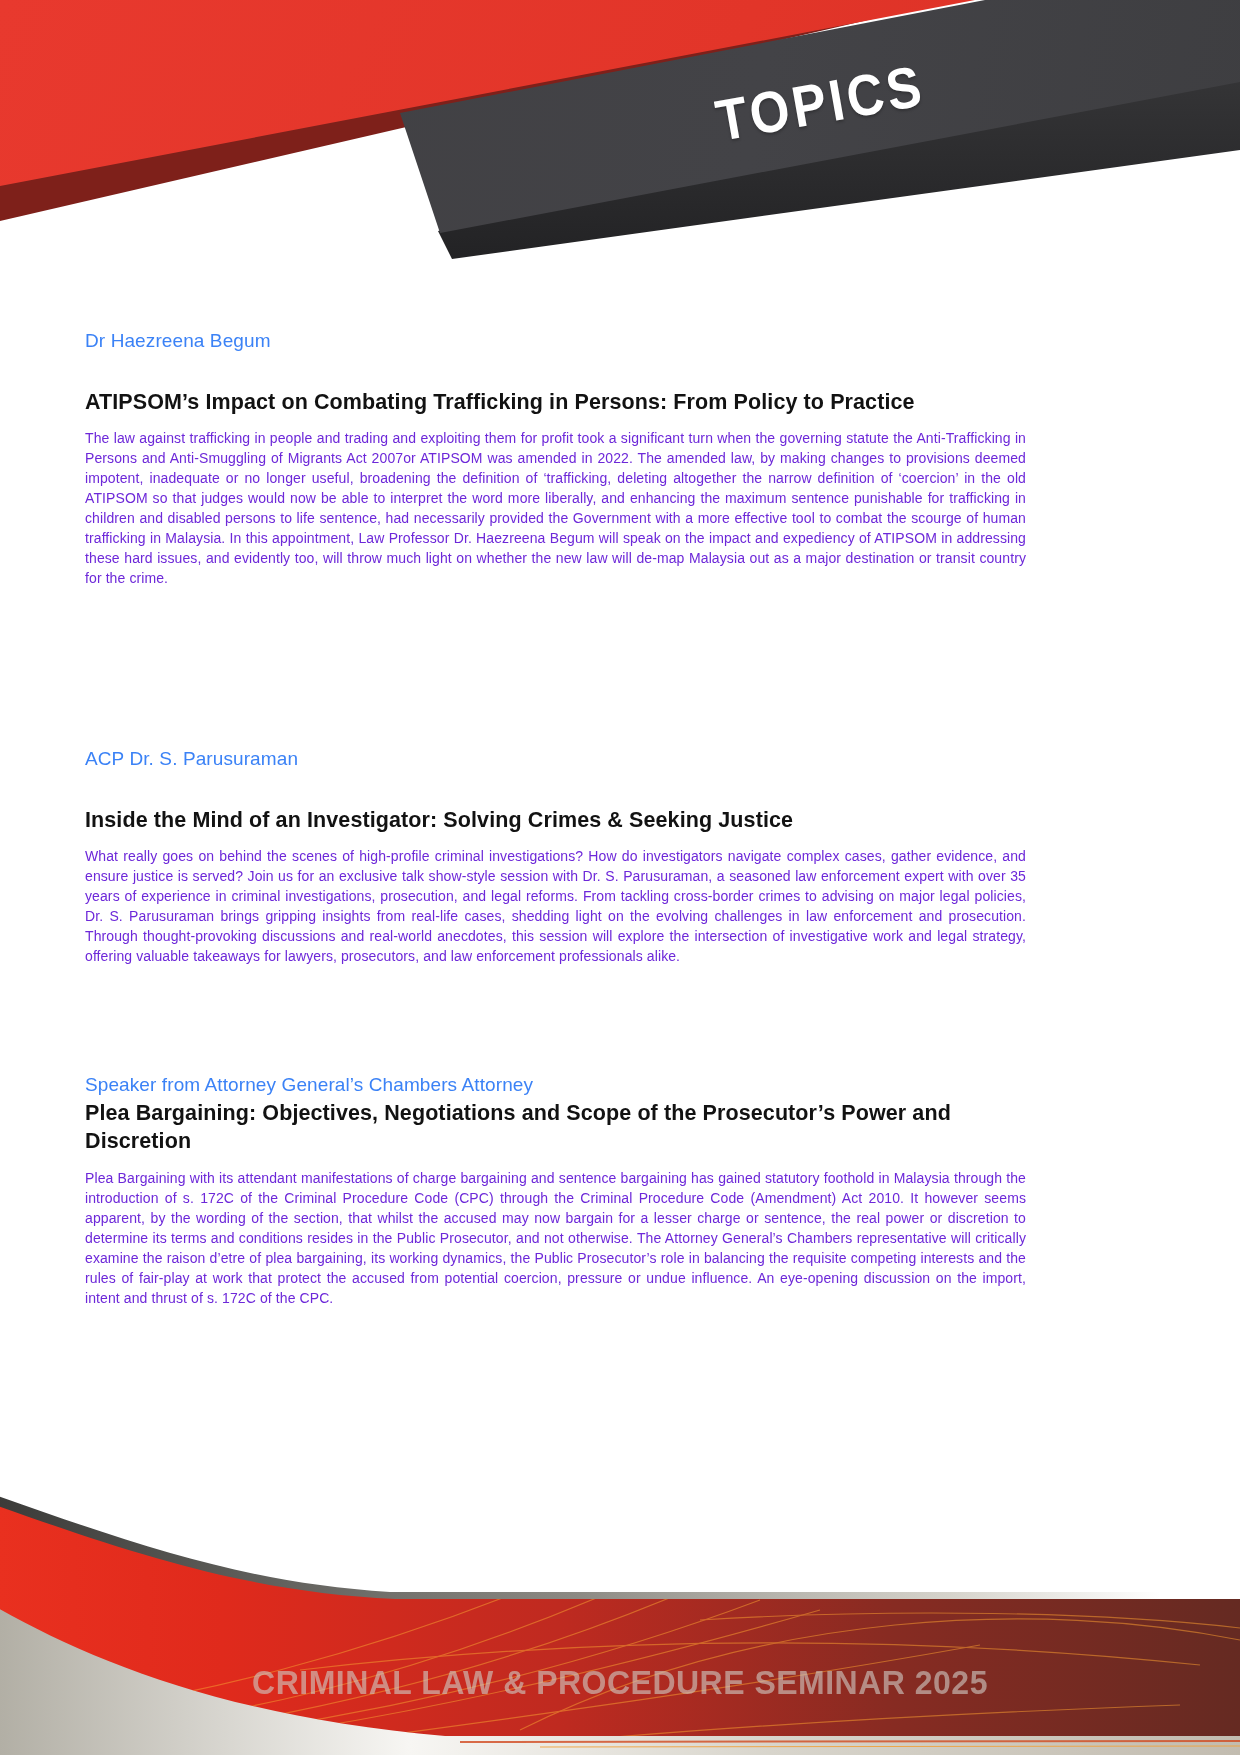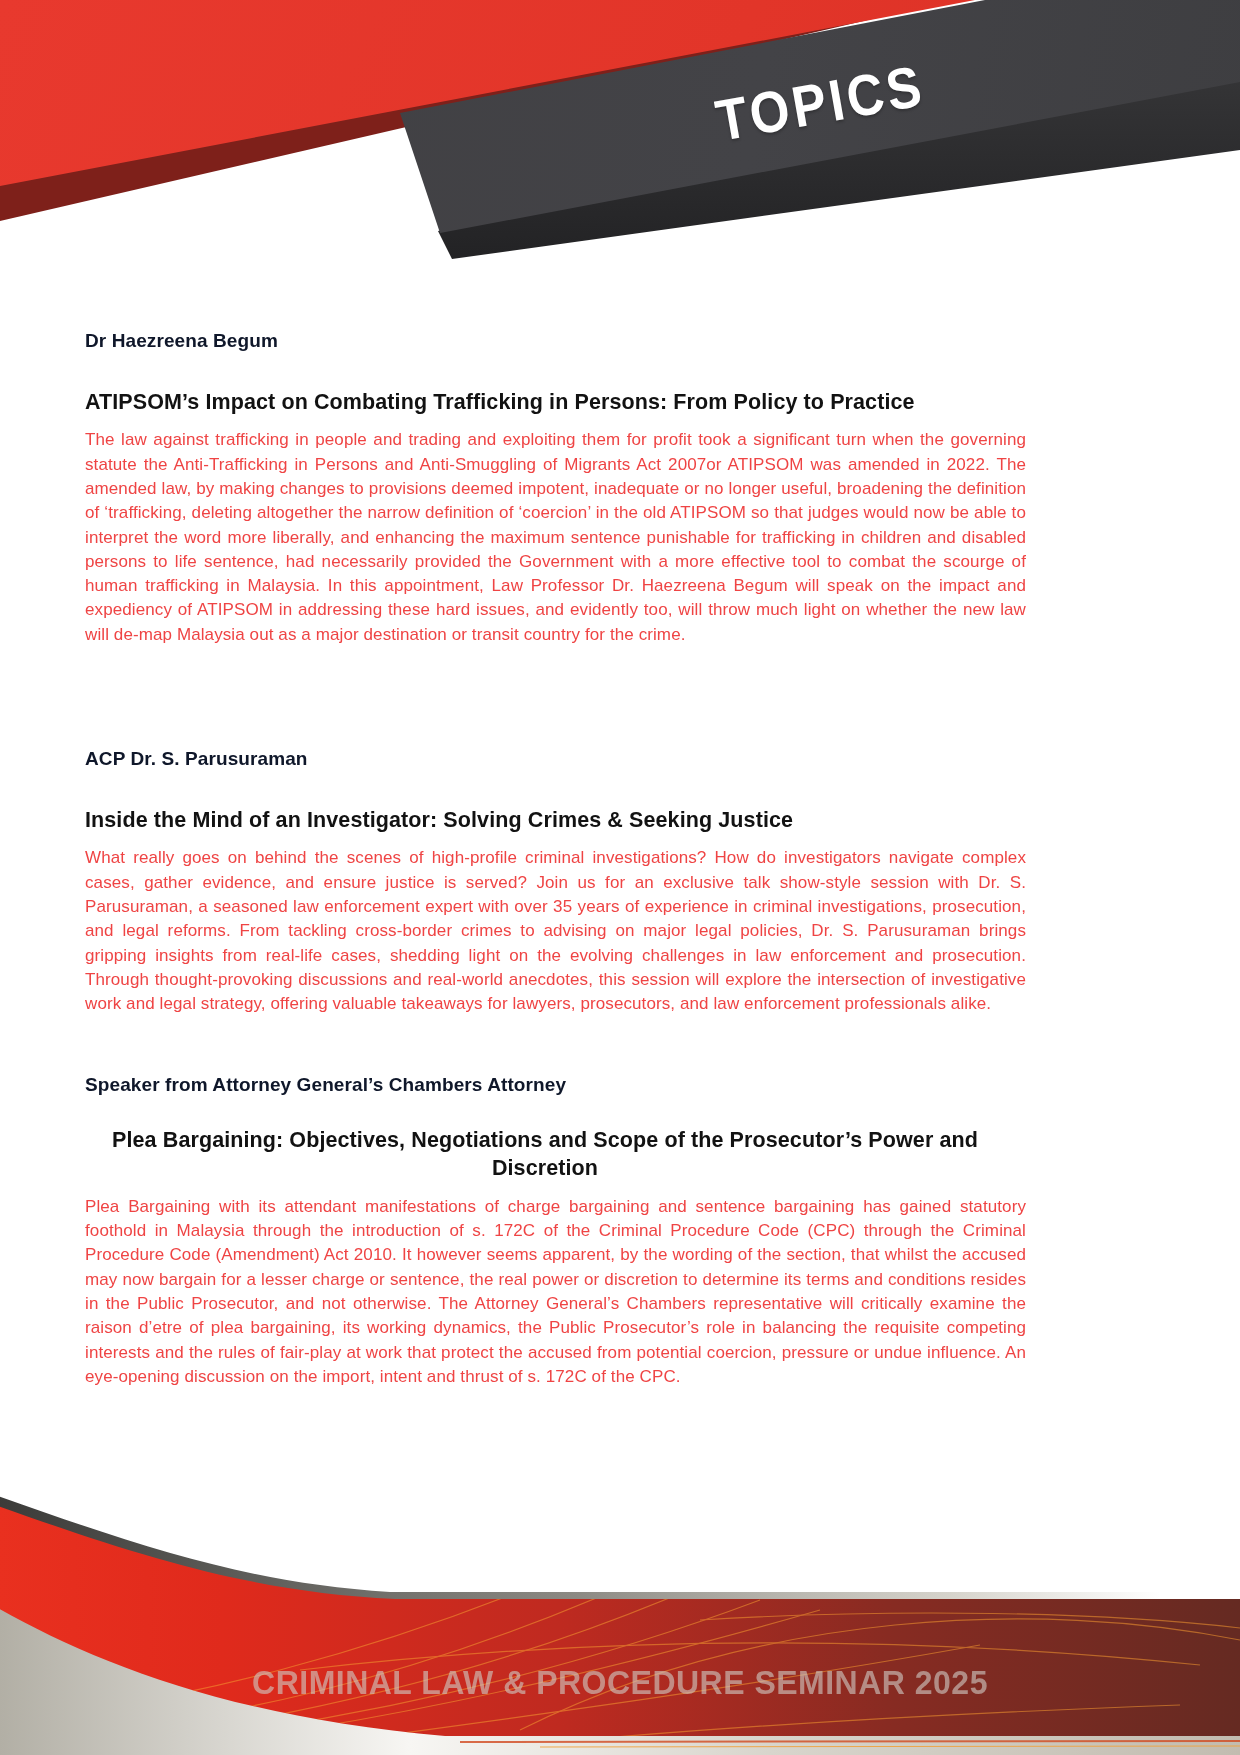--- a/index.html
+++ b/index.html
@@ -37,29 +37,29 @@
     transform:rotate(-10deg) scaleX(.88);
     color:#ffffff; font-size:58px; font-weight:700; letter-spacing:4px;
     text-shadow:0 2px 3px rgba(0,0,0,.25);
     white-space:nowrap;
   }
   
   .section { position:absolute; left:85px; width:941px; }
   .sec-1 { top:330px; }
   .sec-2 { top:748px; }
   .sec-3 { top:1074px; }
-  .speaker { font-size:19px; font-weight:700; color:#0f172a; letter-spacing:.1px; }
+  .speaker { font-size:19px; font-weight:400; color:#3b82f6; letter-spacing:.1px; }
   .speaker-title { font-size:16.5px; font-style:italic; color:#1e1e1e; margin-top:4px; }
   .topic-title {
     font-size:21.5px; font-weight:700; color:#121212;
     margin-top:36px; line-height:1.32; max-width:920px; letter-spacing:.1px;
   }
-  .topic-title.tight { margin-top:30px;text-align:center; }
+  .topic-title.tight { margin-top:3px; }
   .abstract {
-    font-size:17px; line-height:1.43; color:#ef4444;
+    font-size:14px; line-height:1.43; color:#6d28d9;
     text-align:justify; margin-top:12px; letter-spacing:.1px;
   }
   .abstract .it { }
   
   .footer { position:absolute; left:0; top:1480px; width:1240px; height:275px; }
   .footer svg { display:block; }
   .footer-text {
     position:absolute; left:0; top:1664px; width:1240px;
     text-align:center; font-size:33px; font-weight:700;
     letter-spacing:.5px; color:rgba(206,200,194,.62);

